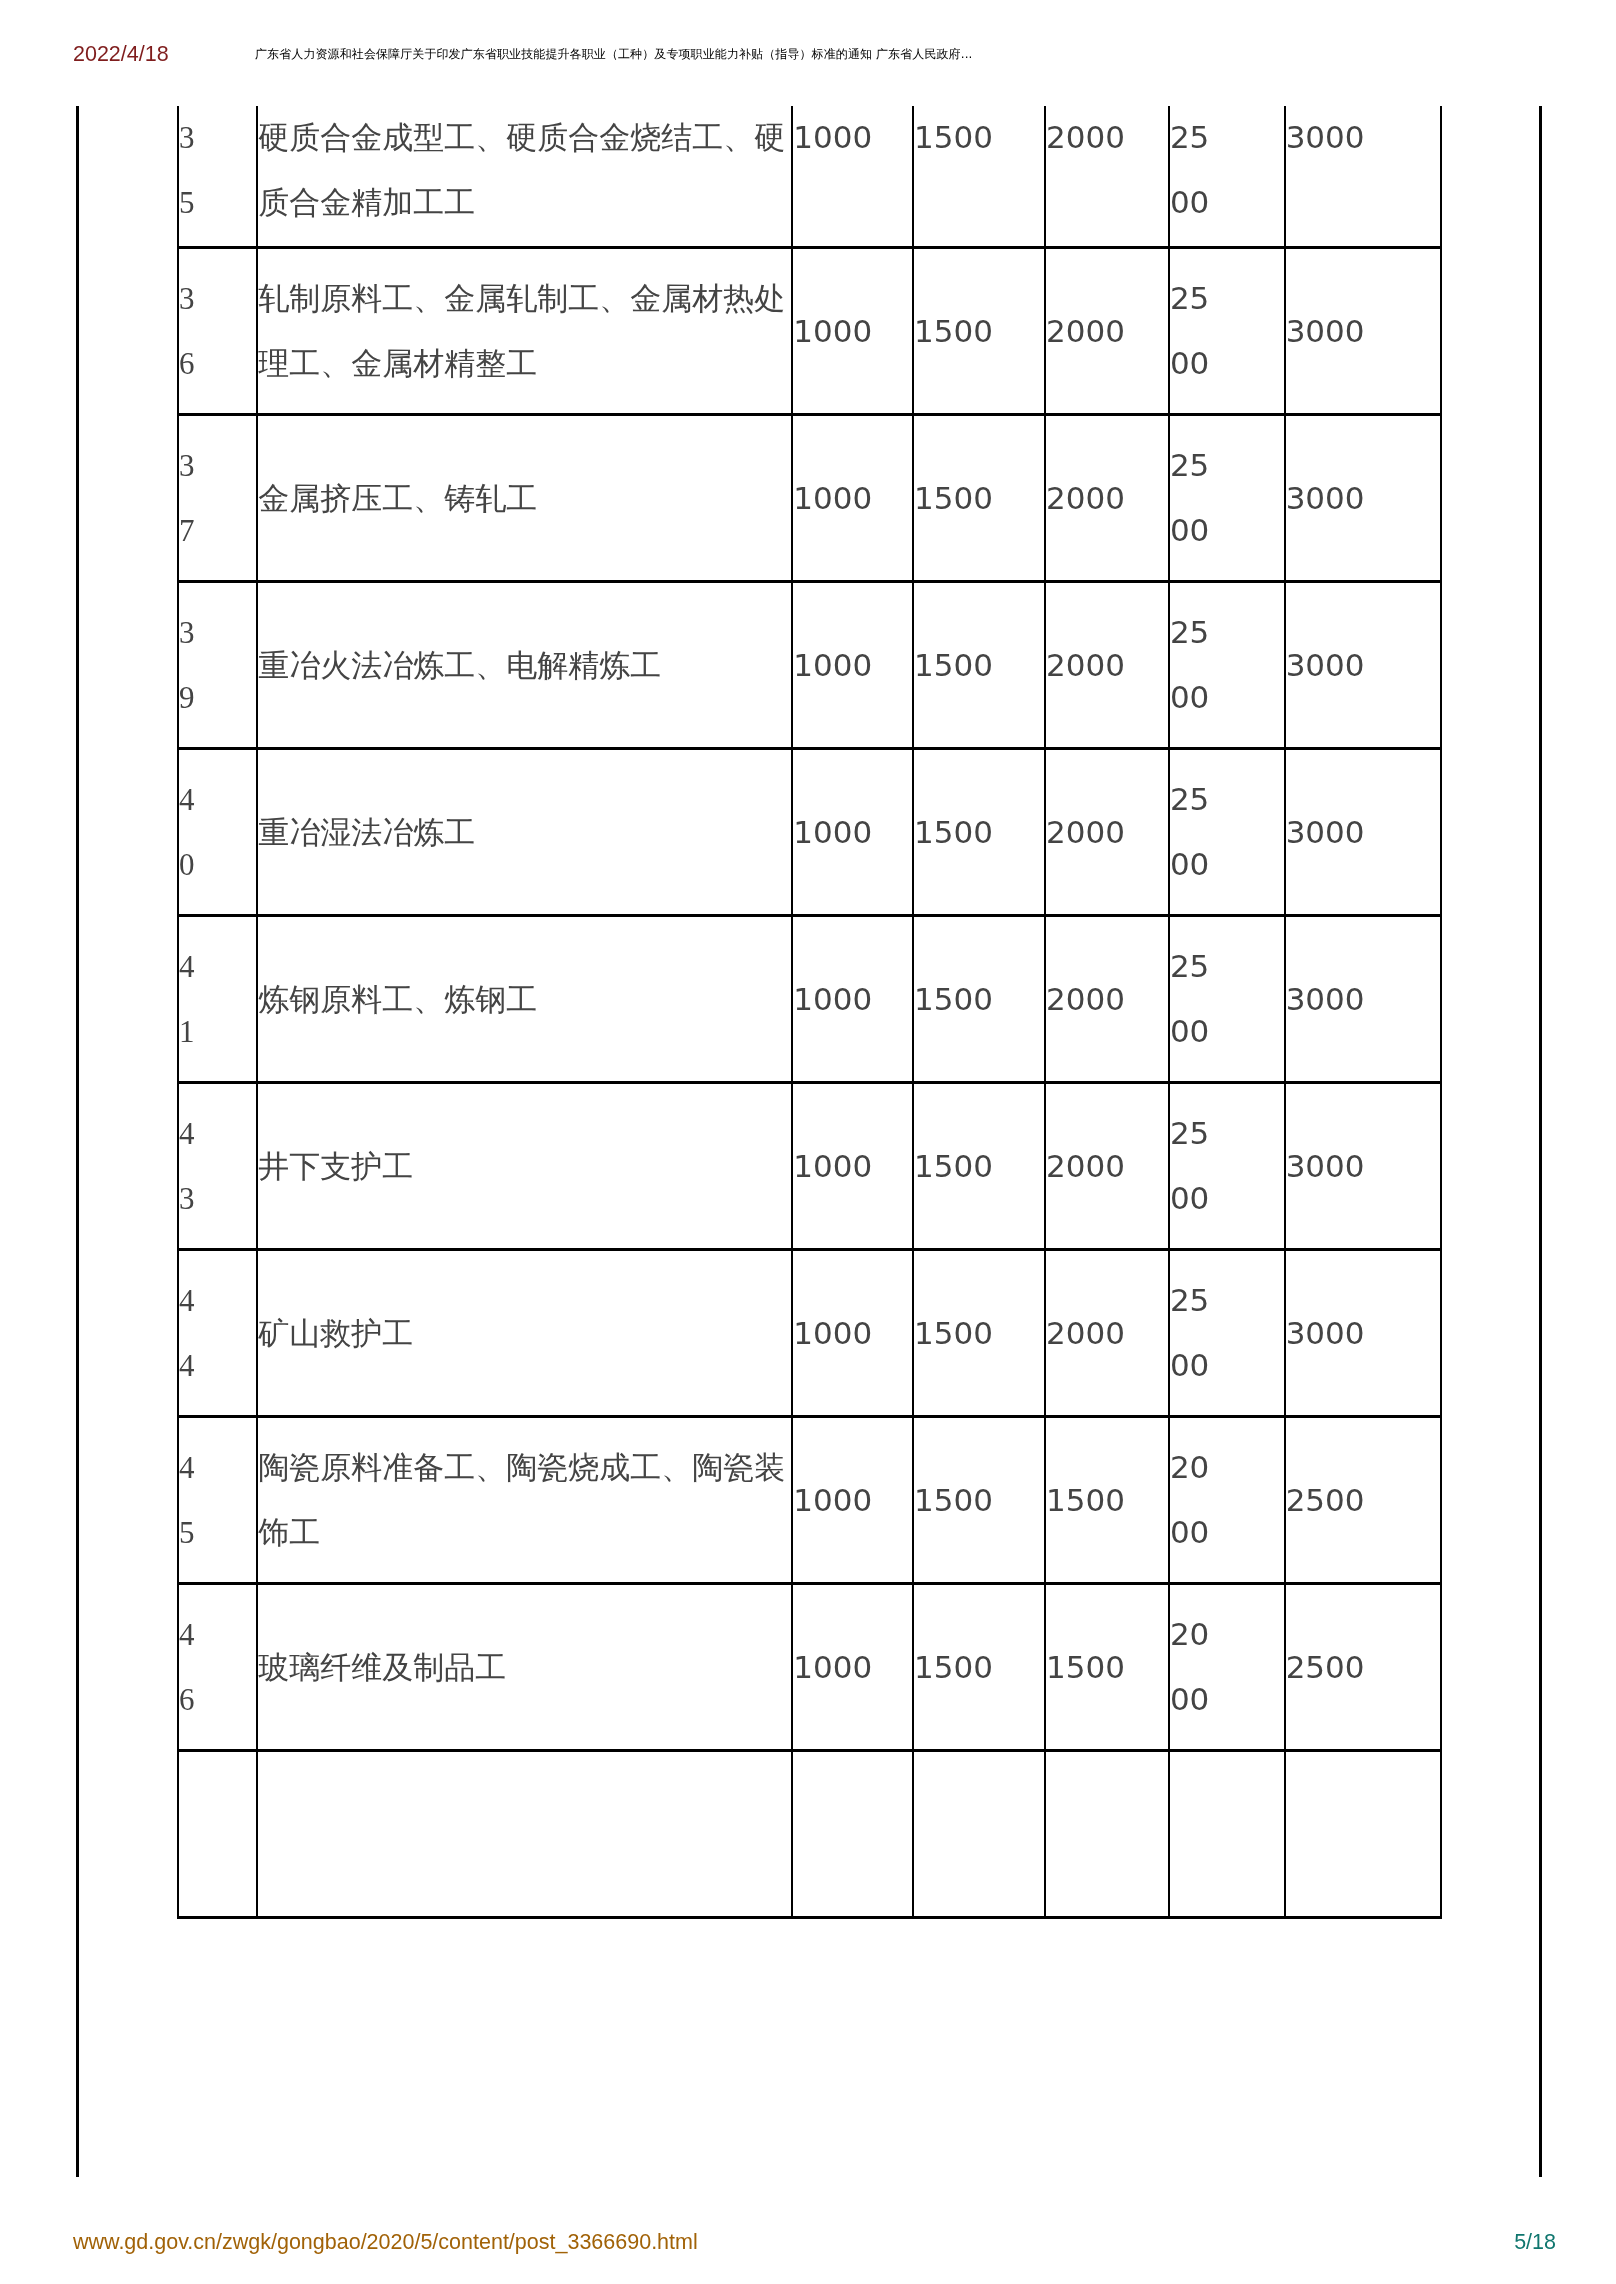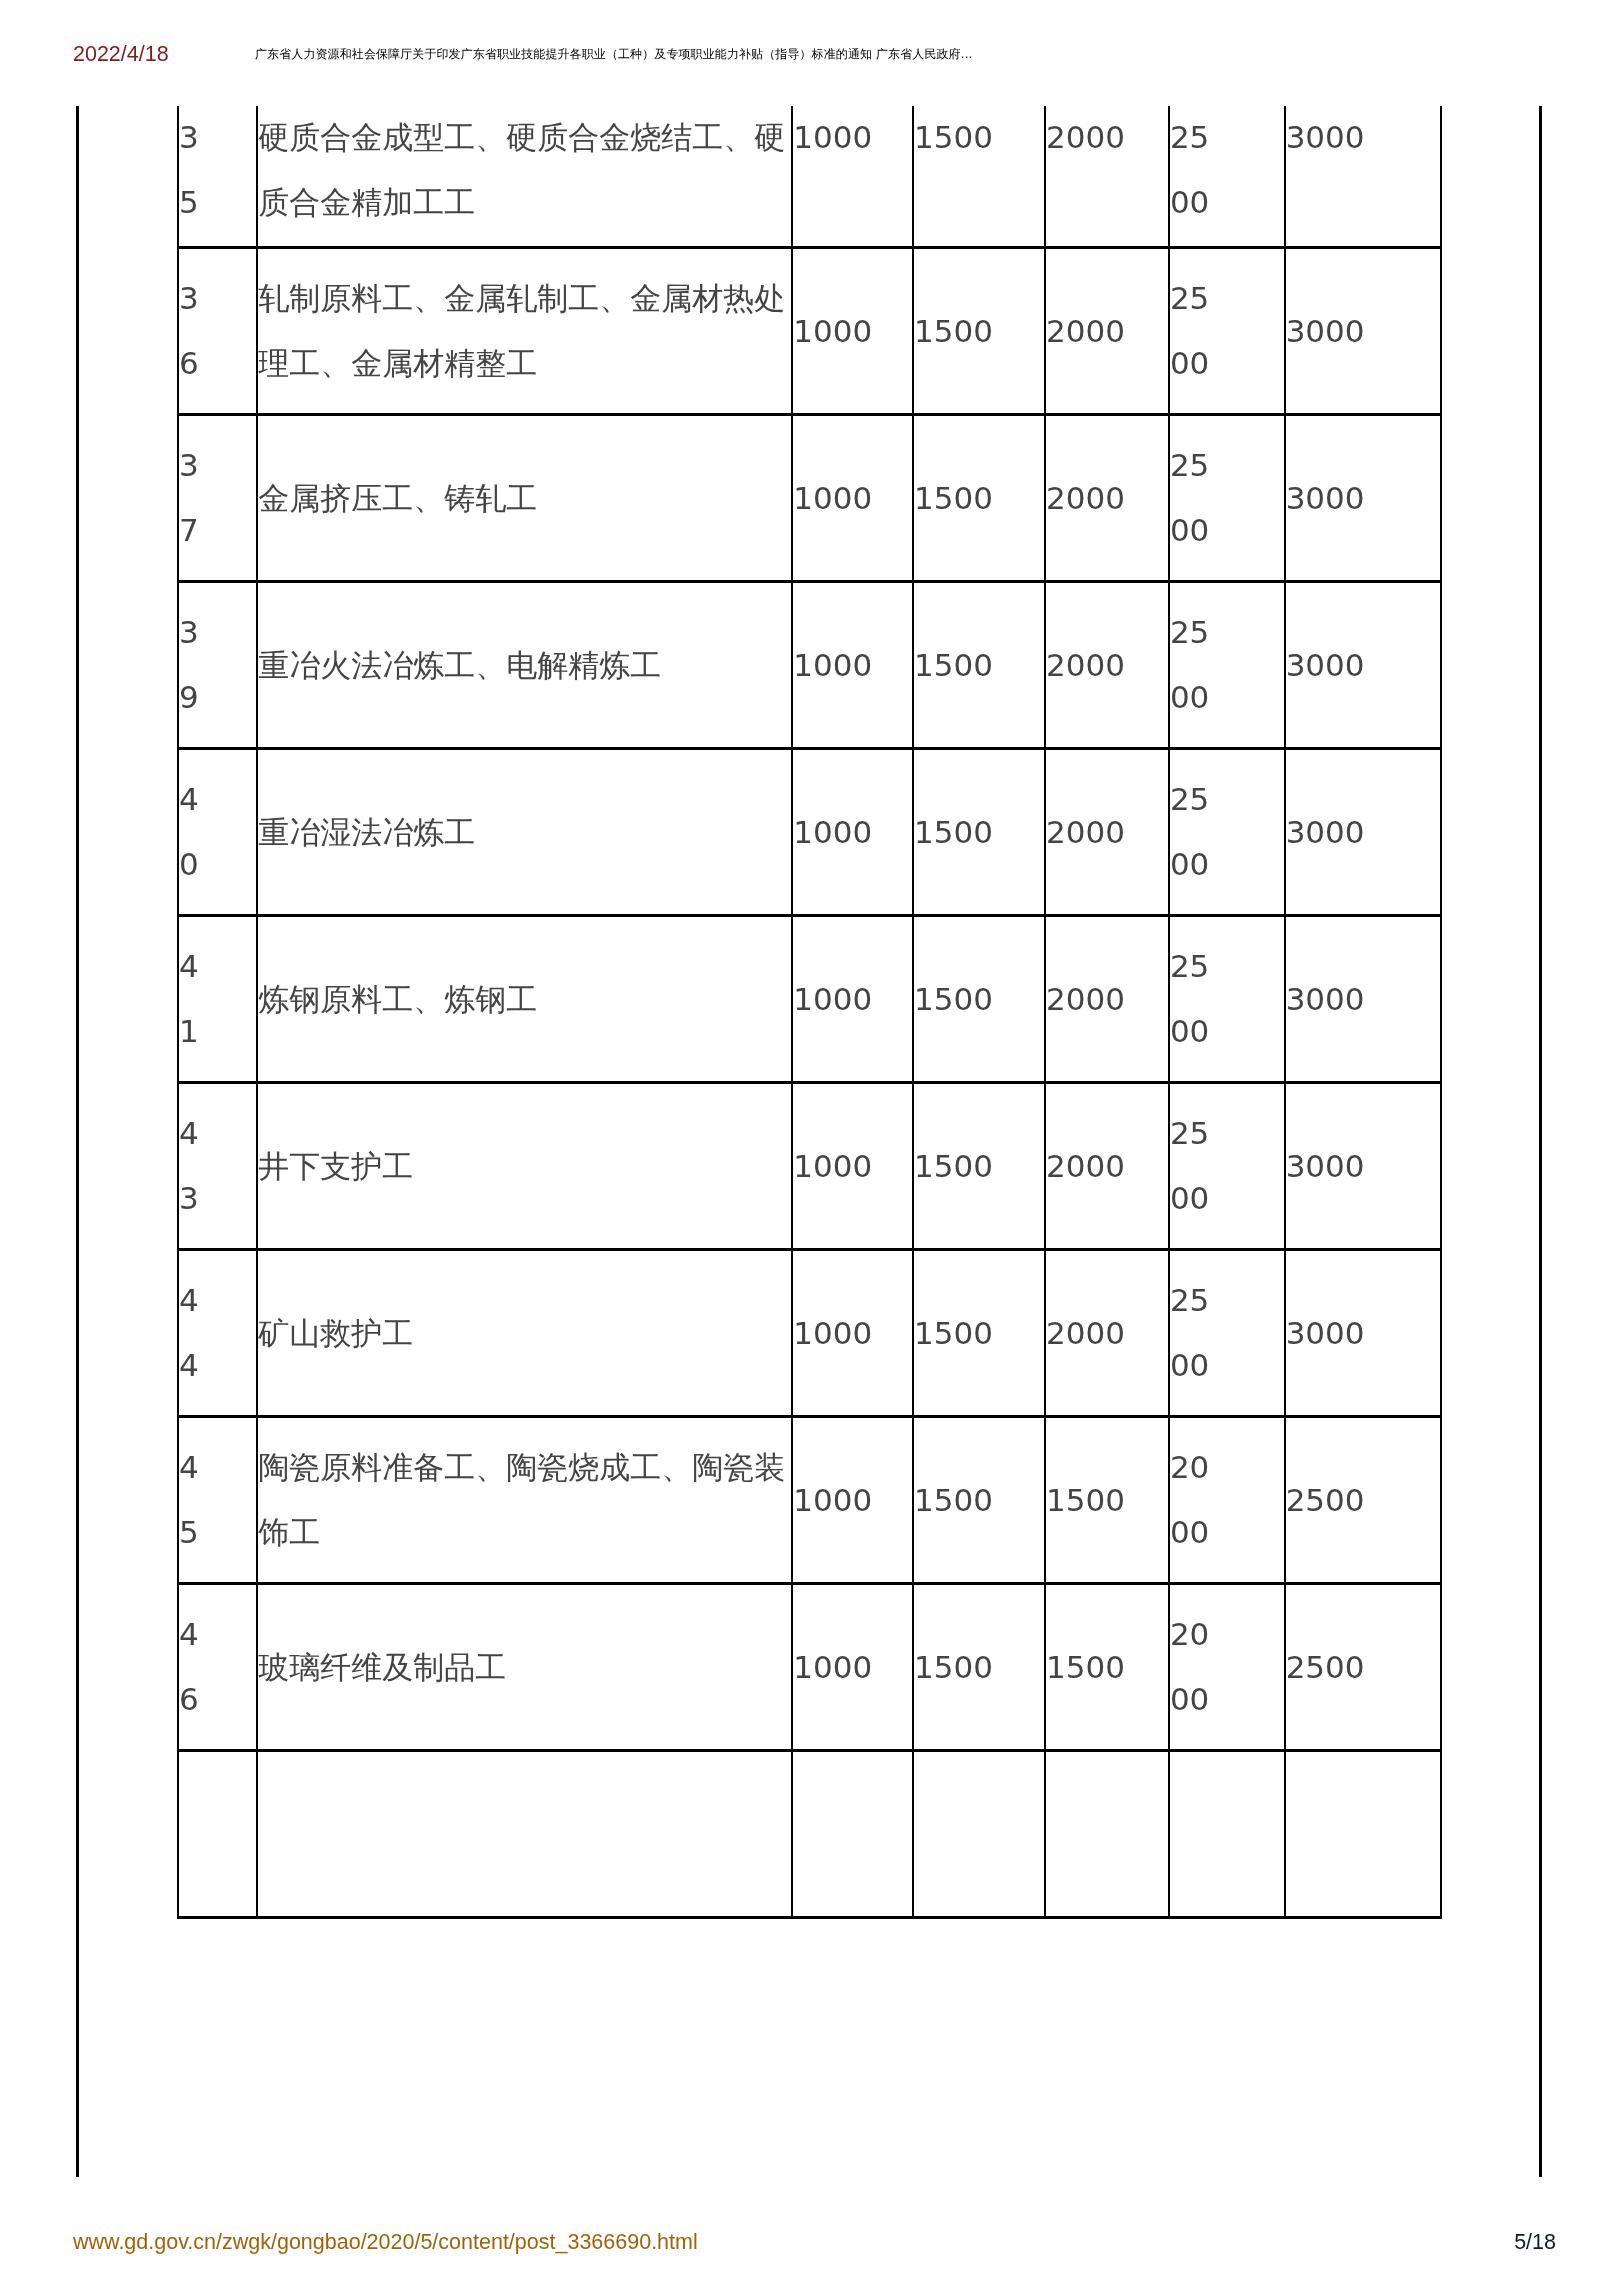--- a/index.html
+++ b/index.html
@@ -17,40 +17,40 @@
     font-family: "DejaVu Sans", sans-serif; font-size: 12px; color: #000;
     line-height: 30px; white-space: nowrap; overflow: hidden; letter-spacing: 0.1px;
   }
   .ftr-url {
     position: absolute; left: 73px; top: 2227px;
     font-family: "Liberation Sans", sans-serif; font-size: 21.5px; color: #a16207;
     line-height: 30px; white-space: nowrap;
   }
   .ftr-page {
     position: absolute; right: 60px; top: 2227px;
-    font-family: "Liberation Sans", sans-serif; font-size: 21.5px; color: #0f172a;
+    font-family: "Liberation Sans", sans-serif; font-size: 21.5px; color: #0f766e;
     line-height: 30px; white-space: nowrap;
   }
   .frame-line {
     position: absolute; top: 106px; height: 2071px; width: 2.6px; background: #000;
   }
   .table-wrap {
     position: absolute; left: 177px; top: 106px; width: 1265px; height: 2071px; overflow: hidden;
   }
   table.grid {
     border-collapse: collapse; table-layout: fixed; width: 1265px;
     position: absolute; left: 0; top: -33px;
   }
   table.grid td {
     border: 2.6px solid #000; border-top-width: 3.3px; border-bottom-width: 3.3px;
     padding: 0; color: #444; font-size: 31px; line-height: 65px; vertical-align: middle;
     height: 167px; box-sizing: border-box;
   }
   td.c-no { width: 78px; padding-left: 22px; word-break: break-all; }
-  td.c-no span { display: block; width: 19.5px; word-break: break-all; }
+  td.c-no span { display: block; width: 19.5px; word-break: break-all; font-family: Liberation Serif, serif; }
   td.c-name { width: 527px; padding-left: 21px; padding-right: 15.6px; word-break: break-all; }
   td.c-v { padding-left: 19.5px; white-space: nowrap; }
   td.c-v1 { width: 119px; }
   td.c-v2 { width: 130px; }
   td.c-v3 { width: 122px; }
   td.c-v4 { width: 114px; padding-left: 19.5px; white-space: normal; }
   td.c-v4 span { display: block; width: 55px; word-break: break-all; }
   td.c-v5 { width: 154px; }
   tr.first td { height: 173px; vertical-align: top; padding-top: 29px; }
   tr.first td.c-v4 { vertical-align: top; }

